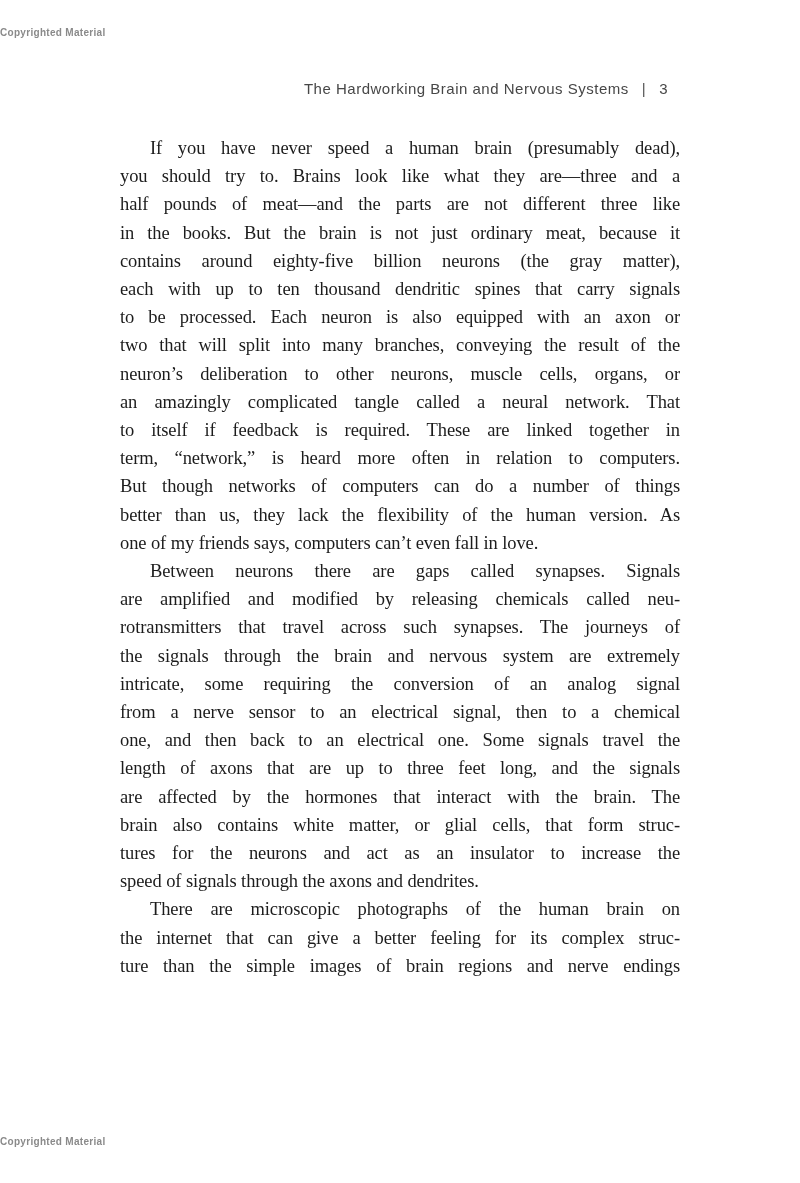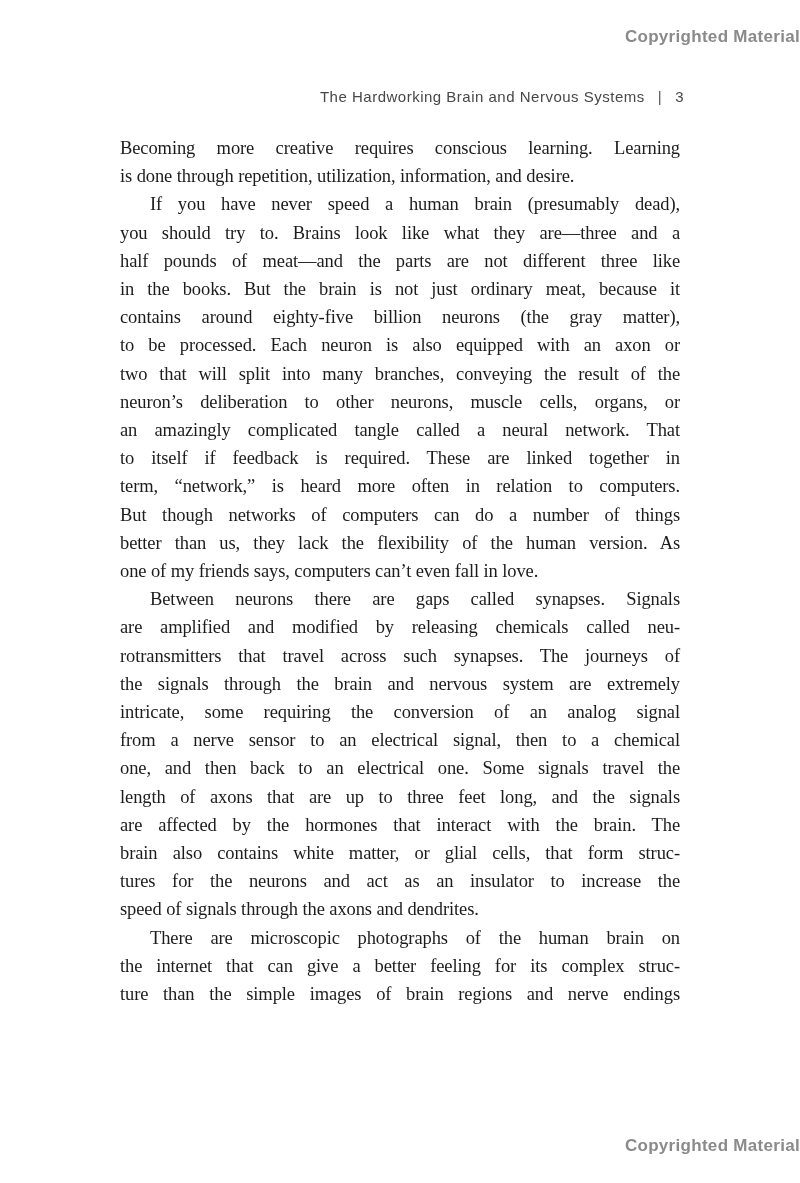--- a/index.html
+++ b/index.html
@@ -8,40 +8,39 @@
     width: 800px;
     height: 1183px;
     background: #ffffff;
     font-family: "Liberation Serif", "DejaVu Serif", serif;
     overflow: hidden;
   }
   .notice {
     position: absolute;
     left: 0;
     width: 800px;
-    text-align: right;
+    text-align: left;
     font-family: "Liberation Sans", "DejaVu Sans", sans-serif;
-    font-size: 17px;
+    font-size: 10px;
     font-weight: 700;
     letter-spacing: 0.3px;
     color: #8a8a8a;
   }
   .notice-top { top: 27px; }
   .notice-bottom { top: 1136px; }
   .running-header {
     position: absolute;
     top: 80px;
-    right: 116px;
+    right: 132px;
     font-family: "Liberation Sans", "DejaVu Sans", sans-serif;
     font-size: 15px;
     font-weight: 400;
     letter-spacing: 0.5px;
     color: #474747;
     white-space: nowrap;
-    margin-top: 8px;
   }
   .running-header .sep { padding: 0 13px; color: #555555; }
   .body-text {
     position: absolute;
     top: 134px;
     left: 120px;
     width: 560px;
     color: #1c1c1c;
     font-size: 18.5px;
     line-height: 28.2px;
@@ -61,29 +60,26 @@
 
 <div class="page">
   <div class="notice notice-top">Copyrighted Material</div>
 
   <div class="running-header">
     <span>The Hardworking Brain and Nervous Systems</span><span class="sep">|</span><span>3</span>
   </div>
 
   <div class="body-text">
       <div class="para">
-        <div class="line">Becoming more creative requires conscious learning. Learning</div>
-        <div class="line last">is done through repetition, utilization, information, and desire.</div>
-      </div>
-      <div class="para">
         <div class="line indent">If you have never speed a human brain (presumably dead),</div>
         <div class="line">you should try to. Brains look like what they are—three and a</div>
         <div class="line">half pounds of meat—and the parts are not different three like</div>
         <div class="line">in the books. But the brain is not just ordinary meat, because it</div>
         <div class="line">contains around eighty-five billion neurons (the gray matter),</div>
+        <div class="line">each with up to ten thousand dendritic spines that carry signals</div>
         <div class="line">to be processed. Each neuron is also equipped with an axon or</div>
         <div class="line">two that will split into many branches, conveying the result of the</div>
         <div class="line">neuron’s deliberation to other neurons, muscle cells, organs, or</div>
         <div class="line">an amazingly complicated tangle called a neural network. That</div>
         <div class="line">to itself if feedback is required. These are linked together in</div>
         <div class="line">term, “network,” is heard more often in relation to computers.</div>
         <div class="line">But though networks of computers can do a number of things</div>
         <div class="line">better than us, they lack the flexibility of the human version. As</div>
         <div class="line last">one of my friends says, computers can’t even fall in love.</div>
       </div>

